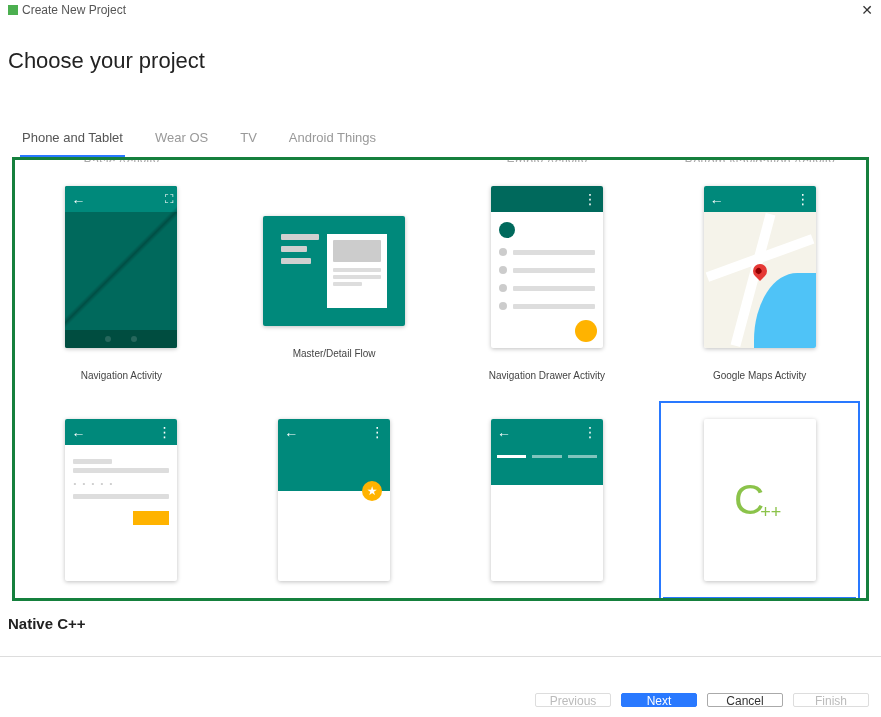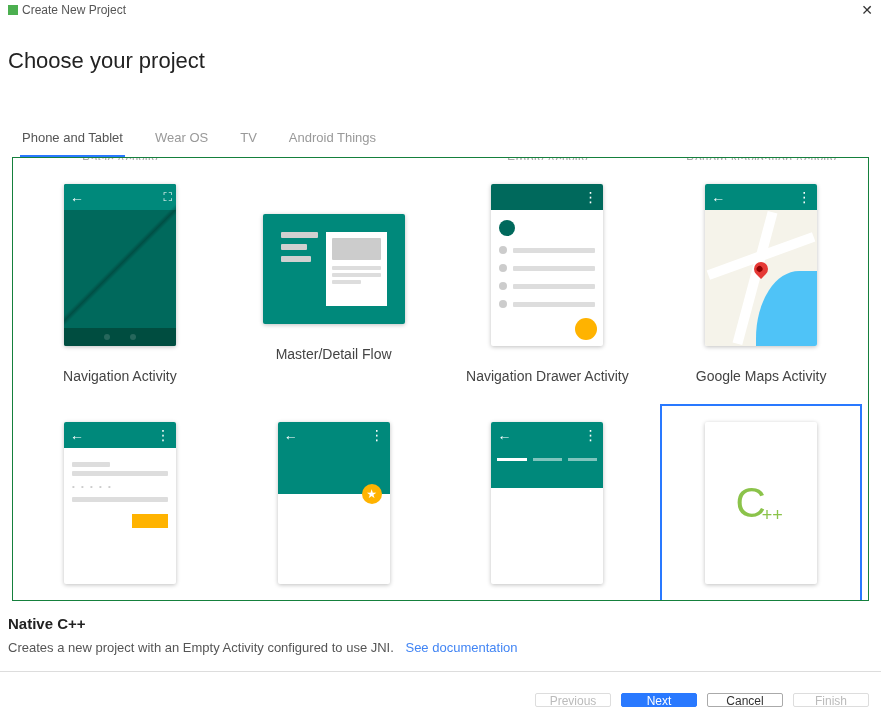--- a/index.html
+++ b/index.html
@@ -46,21 +46,21 @@
   cursor: pointer;
 }
 .tab.active {
   color: #555;
   border-bottom: 3px solid #2979ff;
   margin-bottom: -1px;
 }
 
 .gallery-wrap {
   margin: 0 12px;
-  border: 1px solid #15803d;
+  border: 3px solid #15803d;
   height: 444px;
   overflow: hidden;
   position: relative;
 }
 .gallery {
   display: grid;
   grid-template-columns: repeat(4, 1fr);
   gap: 0;
   padding: 0;
 }
@@ -94,21 +94,21 @@
   position: relative;
   overflow: hidden;
 }
 .thumb.wide {
   width: 142px;
   height: 110px;
   margin-top: 30px;
 }
 .caption {
   margin-top: 16px;
-  font-size: 14px;
+  font-size: 10px;
   color: #444;
   text-align: center;
   padding: 6px 0;
   width: 100%;
 }
 .card.selected .caption {
   background: #2979ff;
   color: #fff;
   margin-top: 16px;
 }
@@ -370,24 +370,20 @@
           <span class="cpp-c">C<span class="cpp-plus">++</span></span>
         </div>
       </div>
       <div class="caption">Native C++</div>
     </div>
   </div>
 </div>
 
 <div class="desc-area">
   <div class="desc-title">Native C++</div>
-  <div>
-    <span class="desc-text">Creates a new project with an Empty Activity configured to use JNI.</span>
-    <span class="desc-link">See documentation</span>
-  </div>
 </div>
 
 <div class="separator"></div>
 
 <div class="footer">
   <button class="btn" disabled="">Previous</button>
   <button class="btn primary">Next</button>
   <button class="btn">Cancel</button>
   <button class="btn" disabled="">Finish</button>
 </div>

